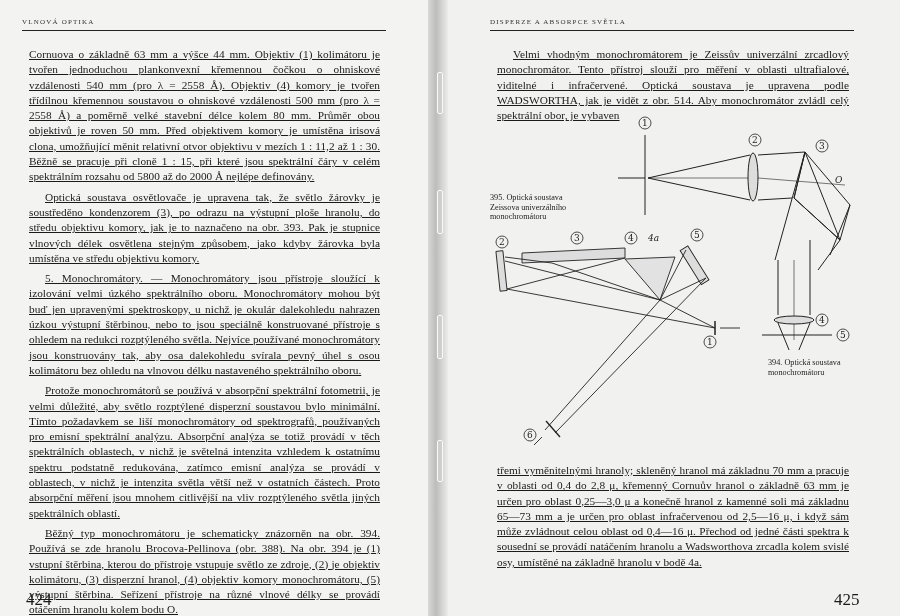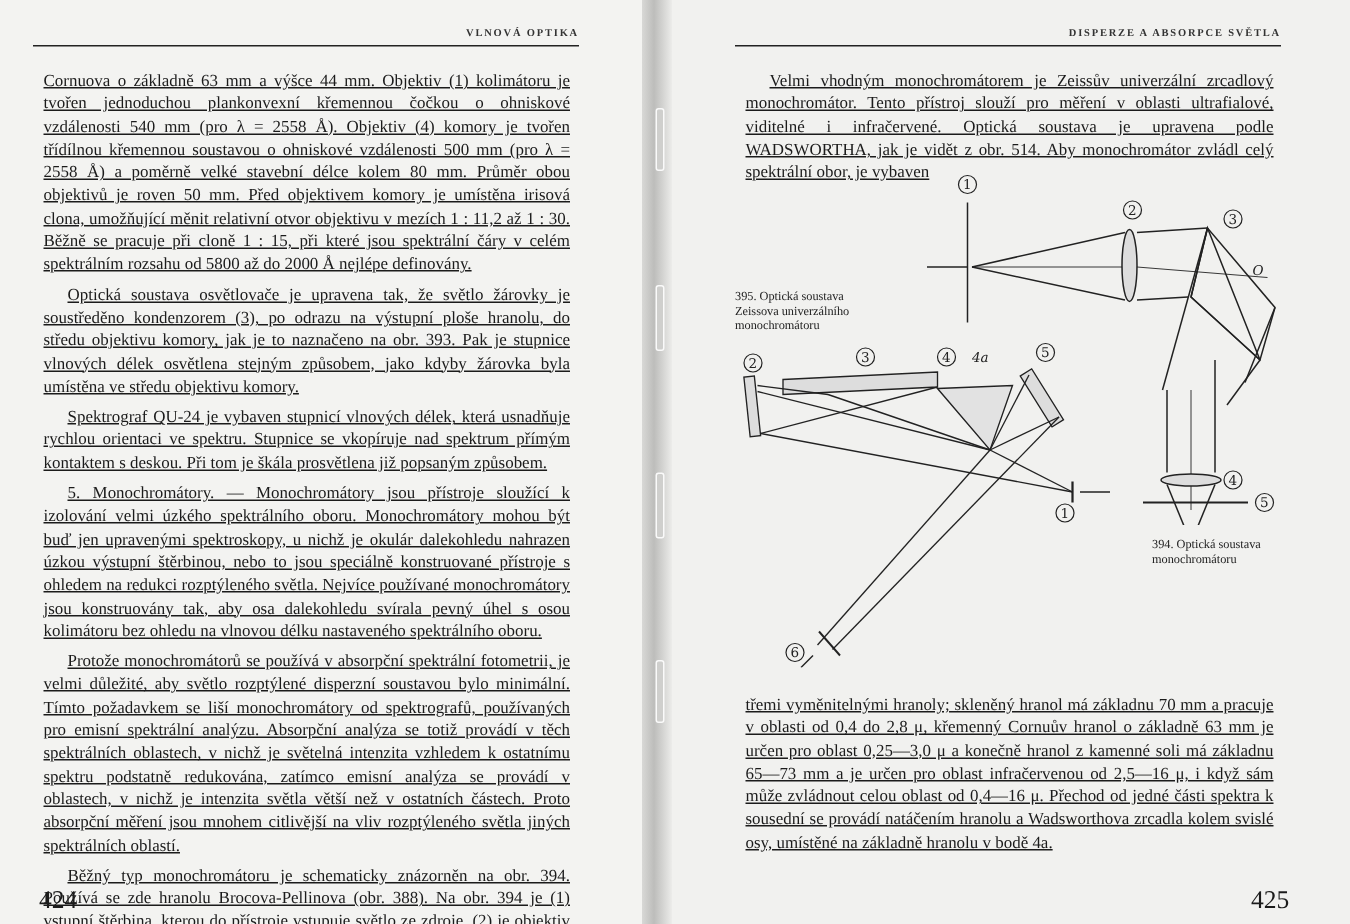--- a/index.html
+++ b/index.html
@@ -4,21 +4,21 @@
 <style>
   html, body { margin:0; padding:0; }
   body { width:900px; height:616px; overflow:hidden; background:#e9e9e7; position:relative;
          font-family:"Liberation Serif","DejaVu Serif",serif; color:#1b1b1b; }
   .page { position:absolute; top:0; height:616px; background:#f3f3f1; }
   .page.left { left:0; width:436px; }
   .page.right { left:440px; width:460px; background:#f1f1ef; }
   .gutter { position:absolute; left:428px; top:0; width:20px; height:616px;
             background:linear-gradient(to right,#d8d8d6,#bdbdbb 40%,#d4d4d2 70%,#ececea); }
   .staple { position:absolute; left:437px; width:4px; border:1px solid #fafafa; border-radius:2px; background:#cfcfcd; }
-  .running-head { position:absolute; top:18px; font-size:7px; letter-spacing:1.2px; text-align:right; color:#333;font-weight:bold; }
+  .running-head { position:absolute; top:18px; font-size:7px; letter-spacing:1.2px; text-align:left; color:#333; }
   .rule { position:absolute; top:30px; height:1px; background:#222; }
   .text { position:absolute; font-size:11.3px; line-height:15.3px; text-align:justify; }
   .text p { margin:5px; text-indent:0;text-decoration:underline; }
   .text p.ind { text-indent:16px; }
   .text p + p { margin-top:4px; }
   .pagenum { position:absolute; font-size:17px; }
   .caption { position:absolute; font-size:8.2px; line-height:9.6px; color:#222; }
   i, .it { }
   svg { position:absolute; }
 </style>
@@ -32,21 +32,20 @@
 <div class="staple" style="top:190px;height:42px"></div>
 <div class="staple" style="top:315px;height:42px"></div>
 <div class="staple" style="top:440px;height:40px"></div>
 
 <div class="running-head" style="left:22px;width:364px">VLNOVÁ OPTIKA</div>
 <div class="rule" style="left:22px;width:364px"></div>
 
 <div class="text" style="left:24px;top:42px;width:361px">
   <p>Cornuova o základně 63 mm a výšce 44 mm. Objektiv (1) kolimátoru je tvořen jednoduchou plankonvexní křemennou čočkou o ohniskové vzdálenosti 540 mm (pro λ = 2558 Å). Objektiv (4) komory je tvořen třídílnou křemennou soustavou o ohniskové vzdálenosti 500 mm (pro λ = 2558 Å) a poměrně velké stavební délce kolem 80 mm. Průměr obou objektivů je roven 50 mm. Před objektivem komory je umístěna irisová clona, umožňující měnit relativní otvor objektivu v mezích 1 : 11,2 až 1 : 30. Běžně se pracuje při cloně 1 : 15, při které jsou spektrální čáry v celém spektrálním rozsahu od 5800 až do 2000 Å nejlépe definovány.</p>
   <p class="ind">Optická soustava osvětlovače je upravena tak, že světlo žárovky je soustředěno kondenzorem (3), po odrazu na výstupní ploše hranolu, do středu objektivu komory, jak je to naznačeno na obr. 393. Pak je stupnice vlnových délek osvětlena stejným způsobem, jako kdyby žárovka byla umístěna ve středu objektivu komory.</p>
-  <p class="ind">Spektrograf QU-24 je vybaven stupnicí vlnových délek, která usnadňuje rychlou orientaci ve spektru. Stupnice se vkopíruje nad spektrum přímým kontaktem s deskou. Při tom je škála prosvětlena již popsaným způsobem.</p>
   <p class="ind">5. Monochromátory. — Monochromátory jsou přístroje sloužící k izolování velmi úzkého spektrálního oboru. Monochromátory mohou být buď jen upravenými spektroskopy, u nichž je okulár dalekohledu nahrazen úzkou výstupní štěrbinou, nebo to jsou speciálně konstruované přístroje s ohledem na redukci rozptýleného světla. Nejvíce používané monochromátory jsou konstruovány tak, aby osa dalekohledu svírala pevný úhel s osou kolimátoru bez ohledu na vlnovou délku nastaveného spektrálního oboru.</p>
   <p class="ind">Protože monochromátorů se používá v absorpční spektrální fotometrii, je velmi důležité, aby světlo rozptýlené disperzní soustavou bylo minimální. Tímto požadavkem se liší monochromátory od spektrografů, používaných pro emisní spektrální analýzu. Absorpční analýza se totiž provádí v těch spektrálních oblastech, v nichž je světelná intenzita vzhledem k ostatnímu spektru podstatně redukována, zatímco emisní analýza se provádí v oblastech, v nichž je intenzita světla větší než v ostatních částech. Proto absorpční měření jsou mnohem citlivější na vliv rozptýleného světla jiných spektrálních oblastí.</p>
   <p class="ind">Běžný typ monochromátoru je schematicky znázorněn na obr. 394. Používá se zde hranolu Brocova-Pellinova (obr. 388). Na obr. 394 je (1) vstupní štěrbina, kterou do přístroje vstupuje světlo ze zdroje, (2) je objektiv kolimátoru, (3) disperzní hranol, (4) objektiv komory monochromátoru, (5) výstupní štěrbina. Seřízení přístroje na různé vlnové délky se provádí otáčením hranolu kolem bodu O.</p>
 </div>
 <div class="pagenum" style="left:26px;top:590px">424</div>
 
 <div class="running-head" style="left:490px;width:364px">DISPERZE A ABSORPCE SVĚTLA</div>
 <div class="rule" style="left:490px;width:364px"></div>
 
 <div class="text" style="left:492px;top:42px;width:362px">

